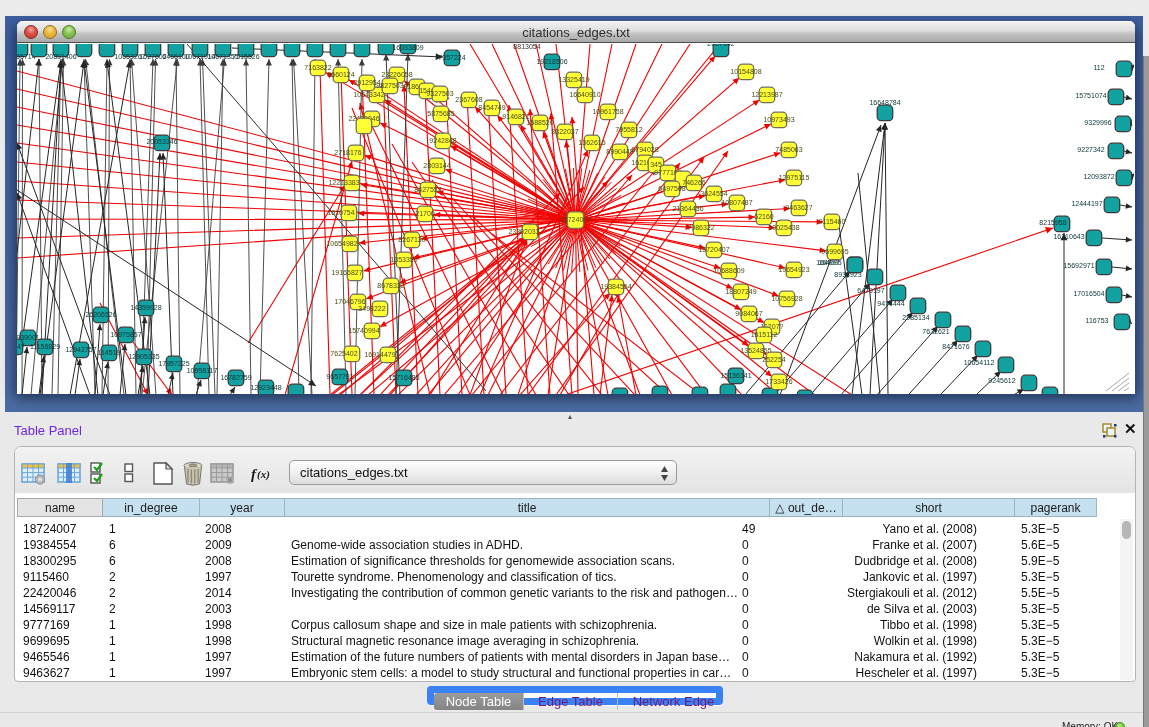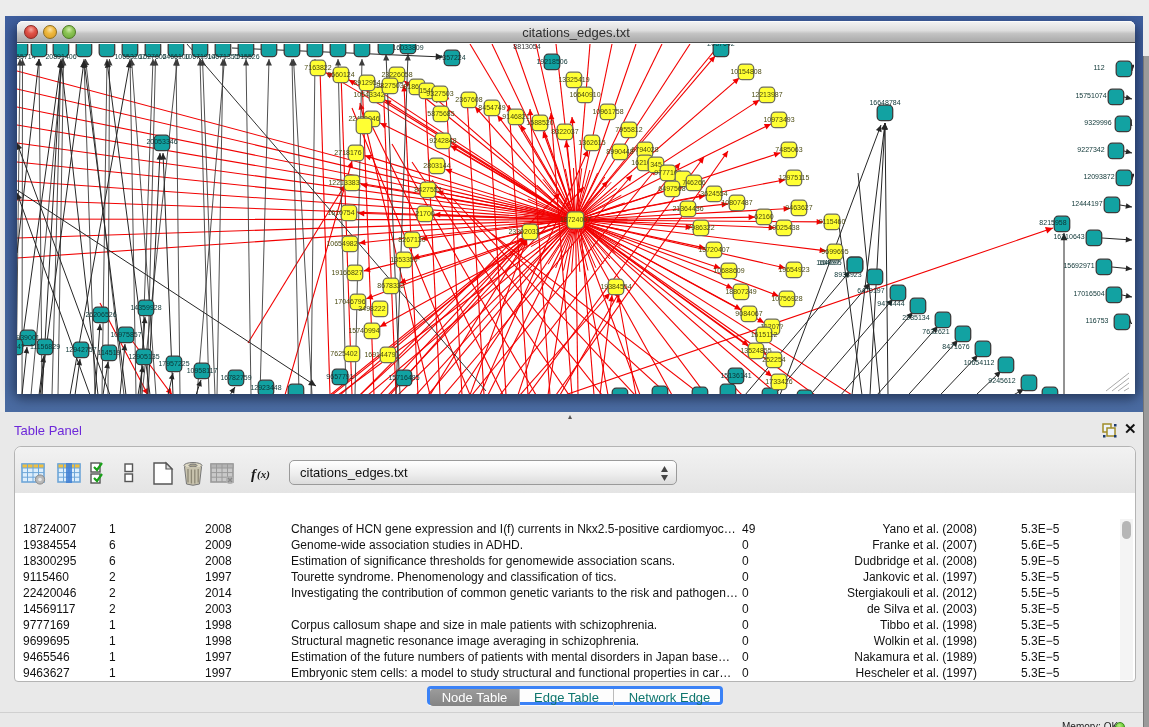--- a/index.html
+++ b/index.html
@@ -54,23 +54,23 @@
 .c1 { left:92px; width:90px; }
 .c2 { left:188px; width:80px; }
 .c3 { left:274px; width:478px; }
 .c4 { left:725px; width:66px; }
 .c5 { left:788px; width:172px; text-align:right; }
 .c6 { left:1004px; width:76px; }
 #vscroll { position:absolute; left:1120px; top:507px; width:13px; height:161px; background:#f4f4f4; }
 #vthumb { position:absolute; left:2px; top:2px; width:9px; height:18px; background:#b6b6b6; border-radius:5px; }
 
 #tabs { position:absolute; left:427px; top:674px; width:296px; height:19px;
-  border:3px solid #3b82f6; border-radius:4px; background:#fdfdfd; font-size:13px;
+  border:7px solid #3b82f6; border-radius:4px; background:#fdfdfd; font-size:13px;
   box-shadow:0 1px 0 rgba(255,255,255,.7); }
-#tabs .seg { position:absolute; top:0; height:17px; line-height:17px; text-align:center; color:#0f766e; }
+#tabs .seg { position:absolute; top:0; height:17px; line-height:17px; text-align:center; color:#701a75; }
 #tabs .sel { background:linear-gradient(180deg,#9b9b9b,#848484); color:#fff; border-radius:3px 0 0 3px; }
 #tabs .s0 { left:0; width:89px; }
 #tabs .s1 { left:89px; width:94px; border-left:1px solid #bbb; }
 #tabs .s2 { left:183px; width:112px; border-left:1px solid #bbb; }
 
 #status { position:absolute; left:0; top:700px; width:1143px; height:27px; background:#e9e9e9; border-top:1px solid #d0d0d0; }
 #mem { position:absolute; left:1062px; top:709px; font-size:10px; color:#222; }
 #memdot { position:absolute; left:1115px; top:710px; width:10px; height:10px; border-radius:50%;
   background:radial-gradient(circle at 40% 35%,#b8f07a,#59c12b 70%); border:1px solid #3c8a1a; }
 
@@ -866,26 +866,34 @@
       </g>
 <text x="231" y="18" font-size="15" font-style="italic" font-weight="bold" font-family="Liberation Serif,serif" fill="#1a1a1a">f</text>
 <text x="237" y="17" font-size="11" font-style="italic" font-weight="bold" font-family="Liberation Serif,serif" fill="#1a1a1a">(x)</text>
 </svg>
     <div id="dropdown">citations_edges.txt
       <svg style="position:absolute;right:7px;top:5px" width="9" height="15">
         <path d="M4.5 0 L8 6 H1 Z" fill="#444"></path>
         <path d="M4.5 15 L8 9 H1 Z" fill="#444"></path>
       </svg>
     </div>
+    <div id="thead">
+      <div class="h0">name</div>
+      <div class="h1">in_degree</div>
+      <div class="h2">year</div>
+      <div class="h3">title</div>
+      <div class="h4">△ out_de…</div>
+      <div class="h5">short</div>
+      <div class="h6">pagerank</div>
+    </div>
     <div id="tbody">
 <div class="tr">
         <div class="c0">18724007</div>
         <div class="c1">1</div>
         <div class="c2">2008</div>
-        <div class="c3">Changes of HCN gene expression and I(f) currents in Nkx2.5‑positive cardiomyoc…</div>
         <div class="c4">49</div>
         <div class="c5">Yano et al. (2008)</div>
         <div class="c6">5.3E−5</div>
       </div>
 <div class="tr">
         <div class="c0">19384554</div>
         <div class="c1">6</div>
         <div class="c2">2009</div>
         <div class="c3">Genome‑wide association studies in ADHD.</div>
         <div class="c4">0</div>
@@ -944,21 +952,21 @@
         <div class="c4">0</div>
         <div class="c5">Wolkin et al. (1998)</div>
         <div class="c6">5.3E−5</div>
       </div>
 <div class="tr">
         <div class="c0">9465546</div>
         <div class="c1">1</div>
         <div class="c2">1997</div>
         <div class="c3">Estimation of the future numbers of patients with mental disorders in Japan base…</div>
         <div class="c4">0</div>
-        <div class="c5">Nakamura et al. (1989)</div>
+        <div class="c5">Nakamura et al. (1992)</div>
         <div class="c6">5.3E−5</div>
       </div>
 <div class="tr">
         <div class="c0">9463627</div>
         <div class="c1">1</div>
         <div class="c2">1997</div>
         <div class="c3">Embryonic stem cells: a model to study structural and functional properties in car…</div>
         <div class="c4">0</div>
         <div class="c5">Hescheler et al. (1997)</div>
         <div class="c6">5.3E−5</div>

